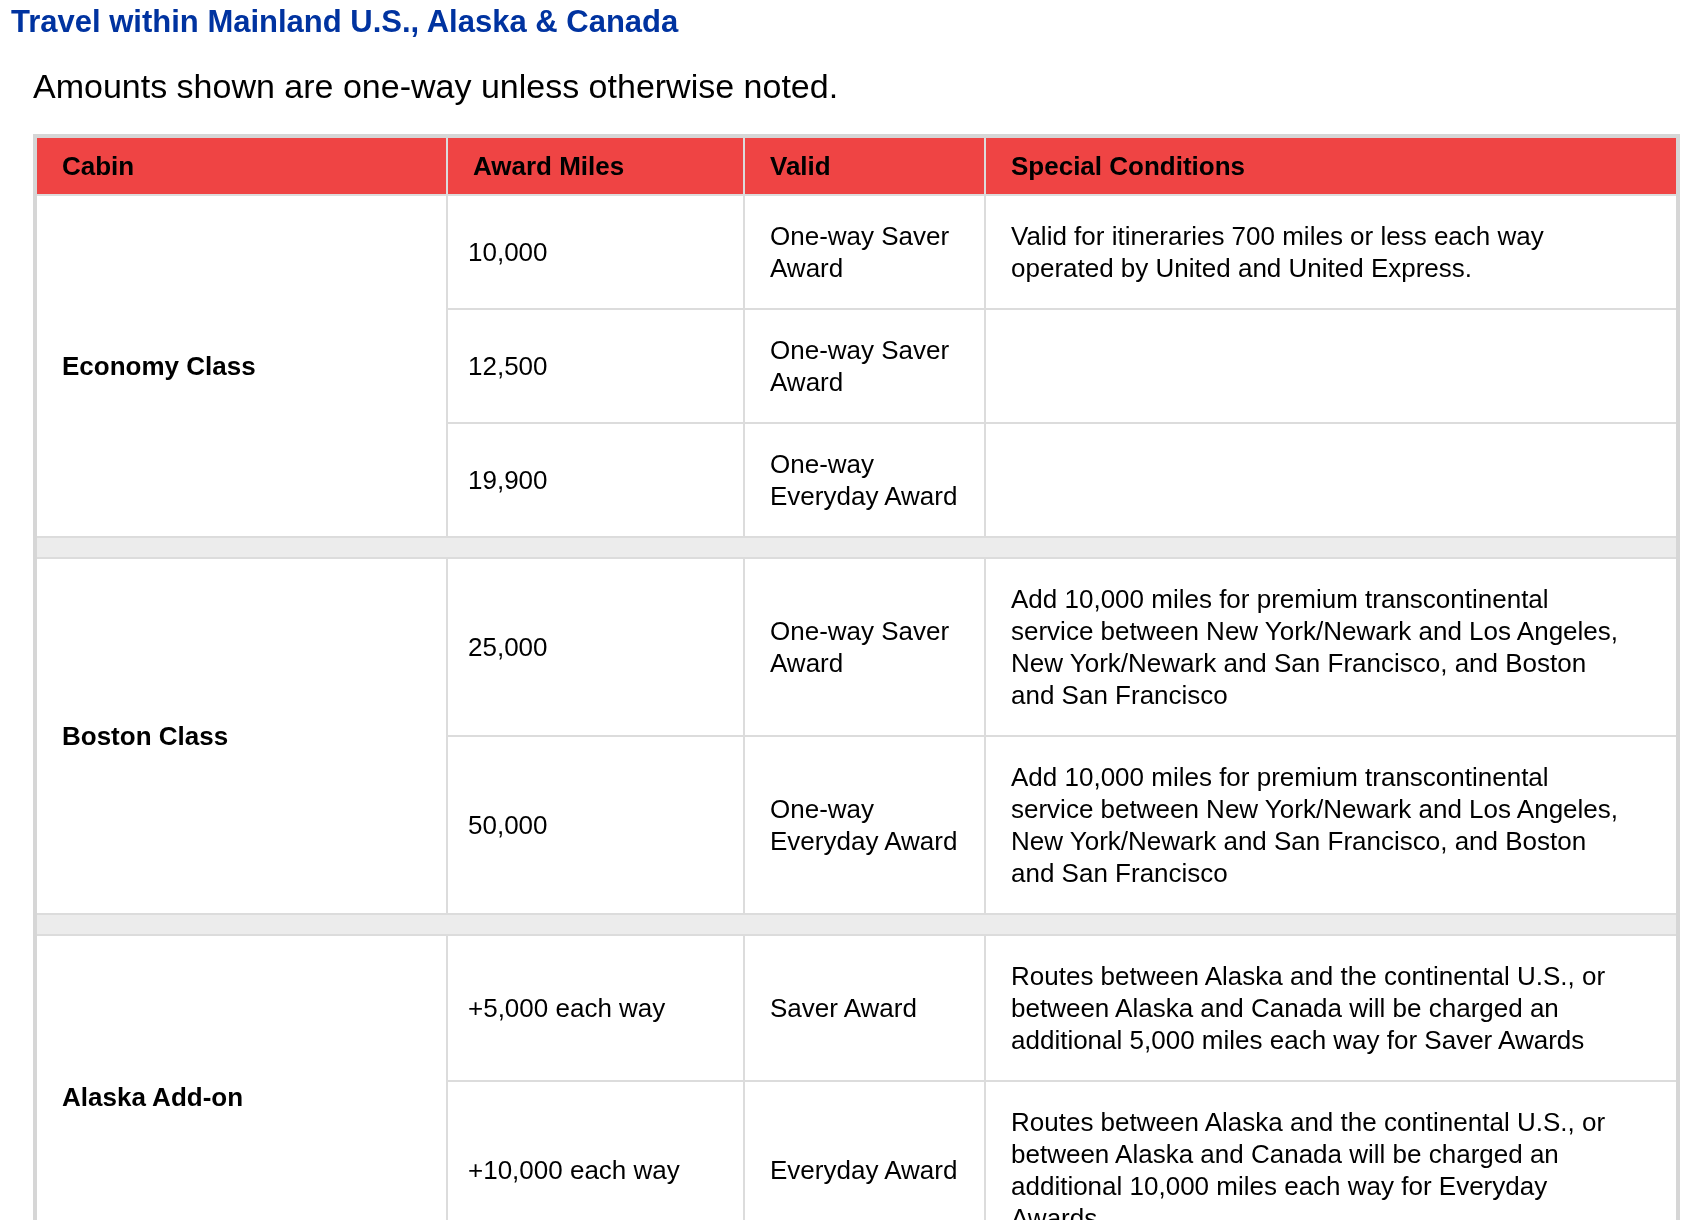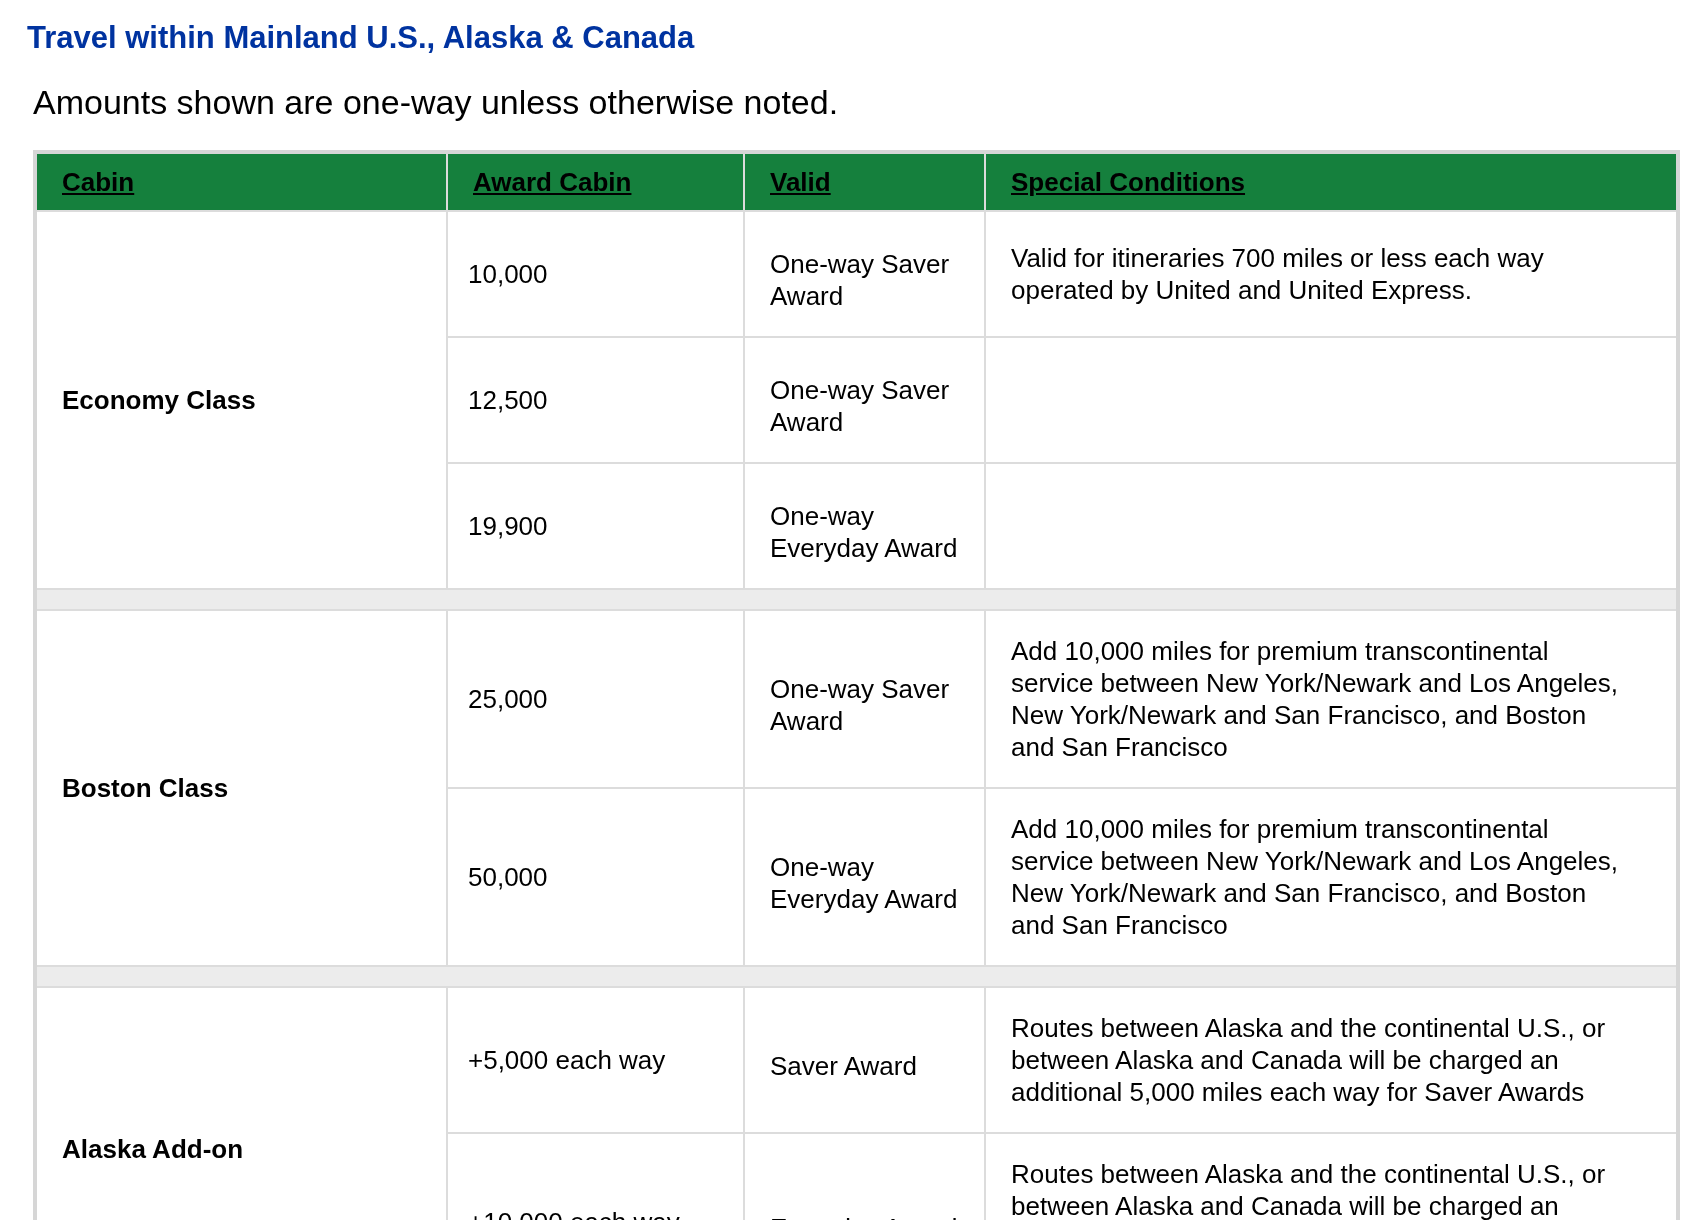--- a/index.html
+++ b/index.html
@@ -8,21 +8,21 @@
     padding: 0;
     background: #ffffff;
     font-family: "Liberation Sans", "DejaVu Sans", sans-serif;
     color: #000000;
   }
   .page {
     width: 1692px;
     padding: 4px 15px 14px 11px;
   }
   .page-title {
-    margin: 16px;
+    margin: 0;
     padding: 0;
     font-size: 31px;
     font-weight: 700;
     color: #0033a0;
     line-height: 1.15;
   }
   .page-subtitle {
     margin: 26px 0 28px 22px;
     font-size: 34px;
     line-height: 1.2;
@@ -37,32 +37,31 @@
     line-height: 32px;
   }
   table.award-table th,
   table.award-table td {
     border: 2px solid #dcdcdc;
     vertical-align: middle;
     text-align: left;
     background: #ffffff;
   }
   table.award-table thead th {
-    background: #15803d;
+    background: #ef4444;
     font-weight: 700;
     padding: 12px 25px;
-    text-decoration: underline;
   }
   th.num, td.miles { text-align: right; }
   td.cabin {
     font-weight: 700;
     padding: 28px 25px;
   }
   td.miles  { padding: 24px 24px 24px 20px; white-space: nowrap; }
-  td.type   { padding: 36px 20px 24px 25px; }
+  td.type   { padding: 24px 20px 24px 25px; }
   td.cond   { padding: 24px 58px 24px 25px; }
   tr.spacer td {
     background: #ececec;
     height: 21px;
     padding: 0;
     border-left: none;
     border-right: none;
   }
 </style>
 </head>
@@ -75,21 +74,21 @@
   <table class="award-table">
     <colgroup>
       <col style="width:412px">
       <col style="width:297px">
       <col style="width:241px">
       <col style="width:693px">
     </colgroup>
     <thead>
       <tr>
         <th>Cabin</th>
-        <th class="num">Award Cabin</th>
+        <th class="num">Award Miles</th>
         <th>Valid</th>
         <th>Special Conditions</th>
       </tr>
     </thead>
     <tbody>
 
       <tr>
         <td class="cabin" rowspan="3">Economy Class</td>
         <td class="miles">10,000</td>
         <td class="type">One-way Saver Award</td>

